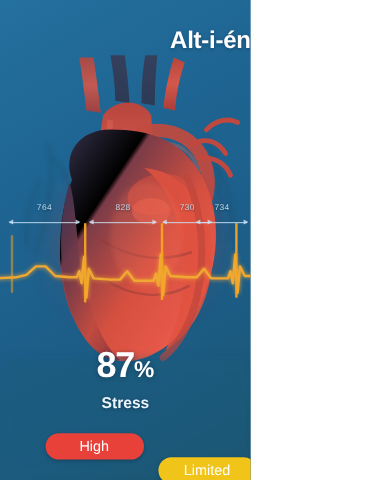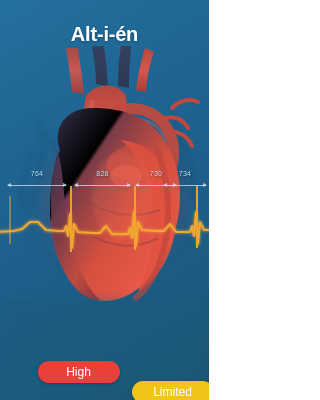--- a/index.html
+++ b/index.html
@@ -13,21 +13,21 @@
   }
   
   .title{
     position:absolute;left:0;top:22px;width:209px;
     text-align:center;color:#ffffff;
     font-size:20px;font-weight:bold;line-height:25px;
     letter-spacing:-0.2px;
     text-shadow:0 1px 3px rgba(0,20,40,.35);
     z-index:6;
   }
-  .title div{white-space:nowrap;}
+  .title div{white-space:nowrap;text-align:right;}
   
   .art{position:absolute;left:0;top:0;width:209px;height:400px;z-index:1;}
   
   .measure{
     position:absolute;left:0;top:170px;width:209px;height:26px;z-index:5;
   }
   .mseg{position:absolute;top:0;height:26px;}
   .mlabel{
     position:absolute;left:0;top:0;width:100%;
     text-align:center;color:#bfe0f2;font-size:7px;
@@ -212,20 +212,26 @@
       <span class="mlabel">730</span>
       <span class="mline"></span>
     </div>
     <div class="mseg" style="left:162px;width:46px;">
       <span class="mlabel">734</span>
       <span class="mline"></span>
     </div>
   </div>
 
   <div class="stats">
+    <div class="stat">
+      <div class="val">
+        <span>87</span><span class="pc">%</span>
+      </div>
+      <div class="cap">Stress</div>
+    </div>
   </div>
 
   <div class="badges">
     <div class="badge" style="background:#e8413a;">High</div>
     <div class="badge" style="background:#f0c419;margin-top:20px;">Limited</div>
   </div>
 
 </div>
 
 </body></html>

